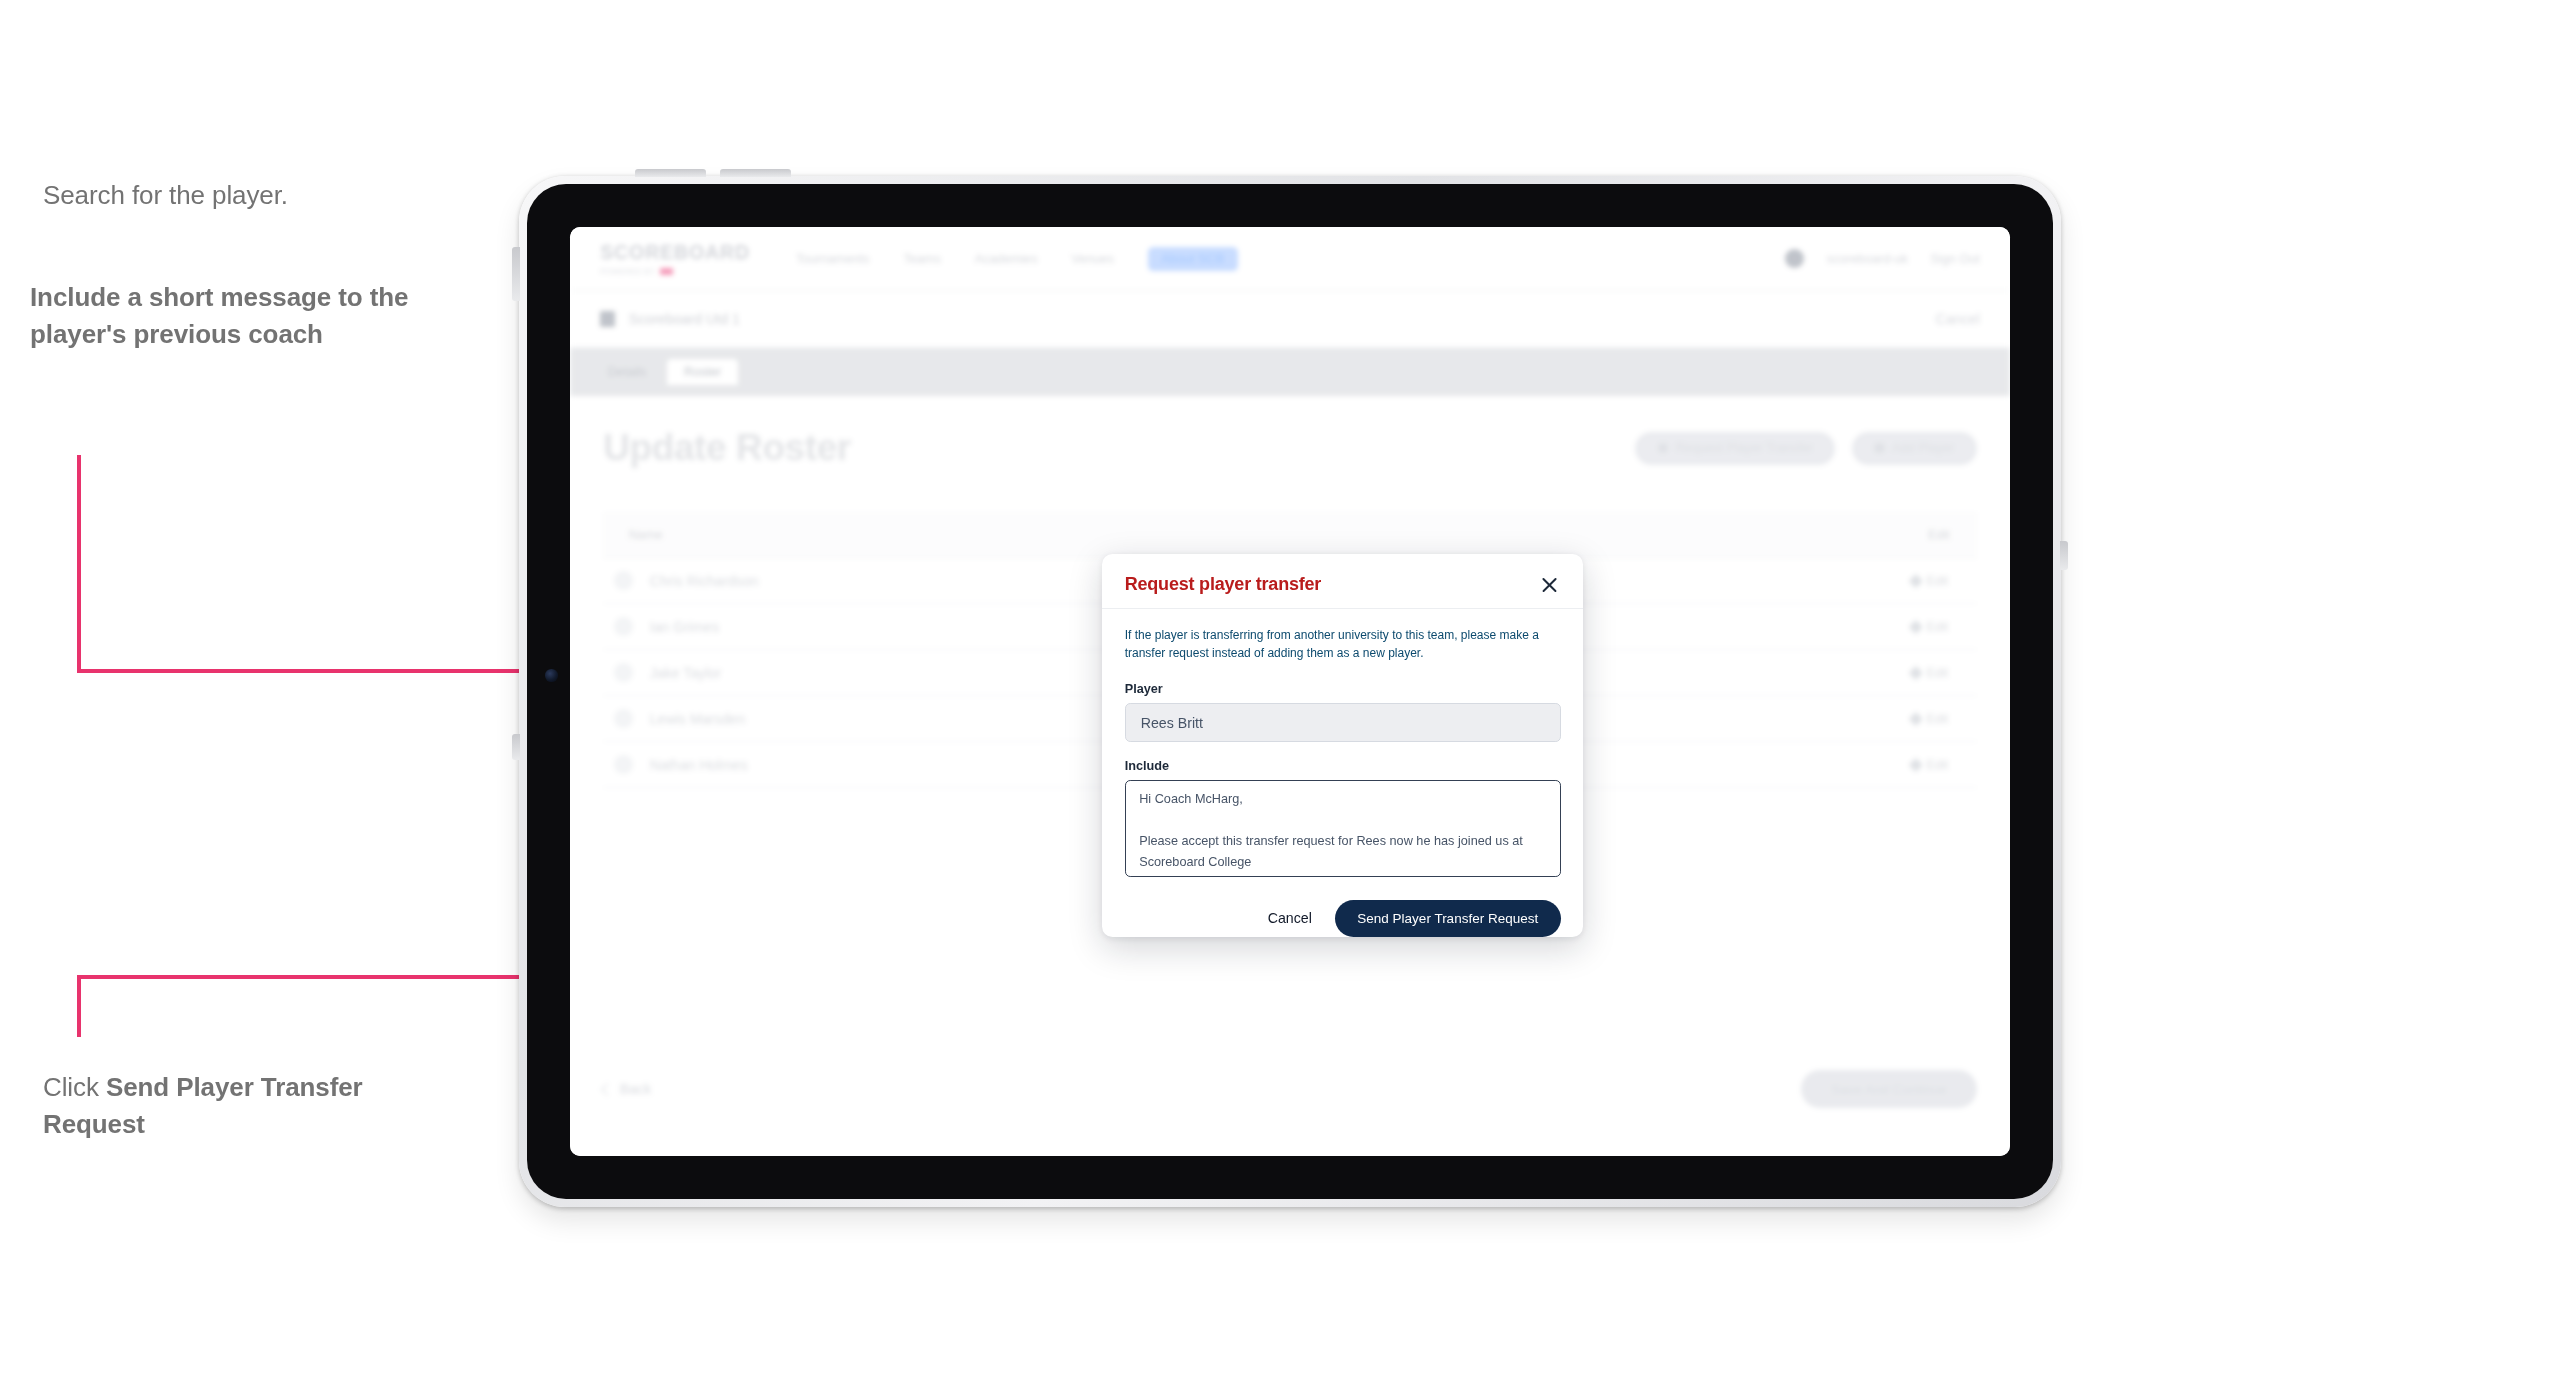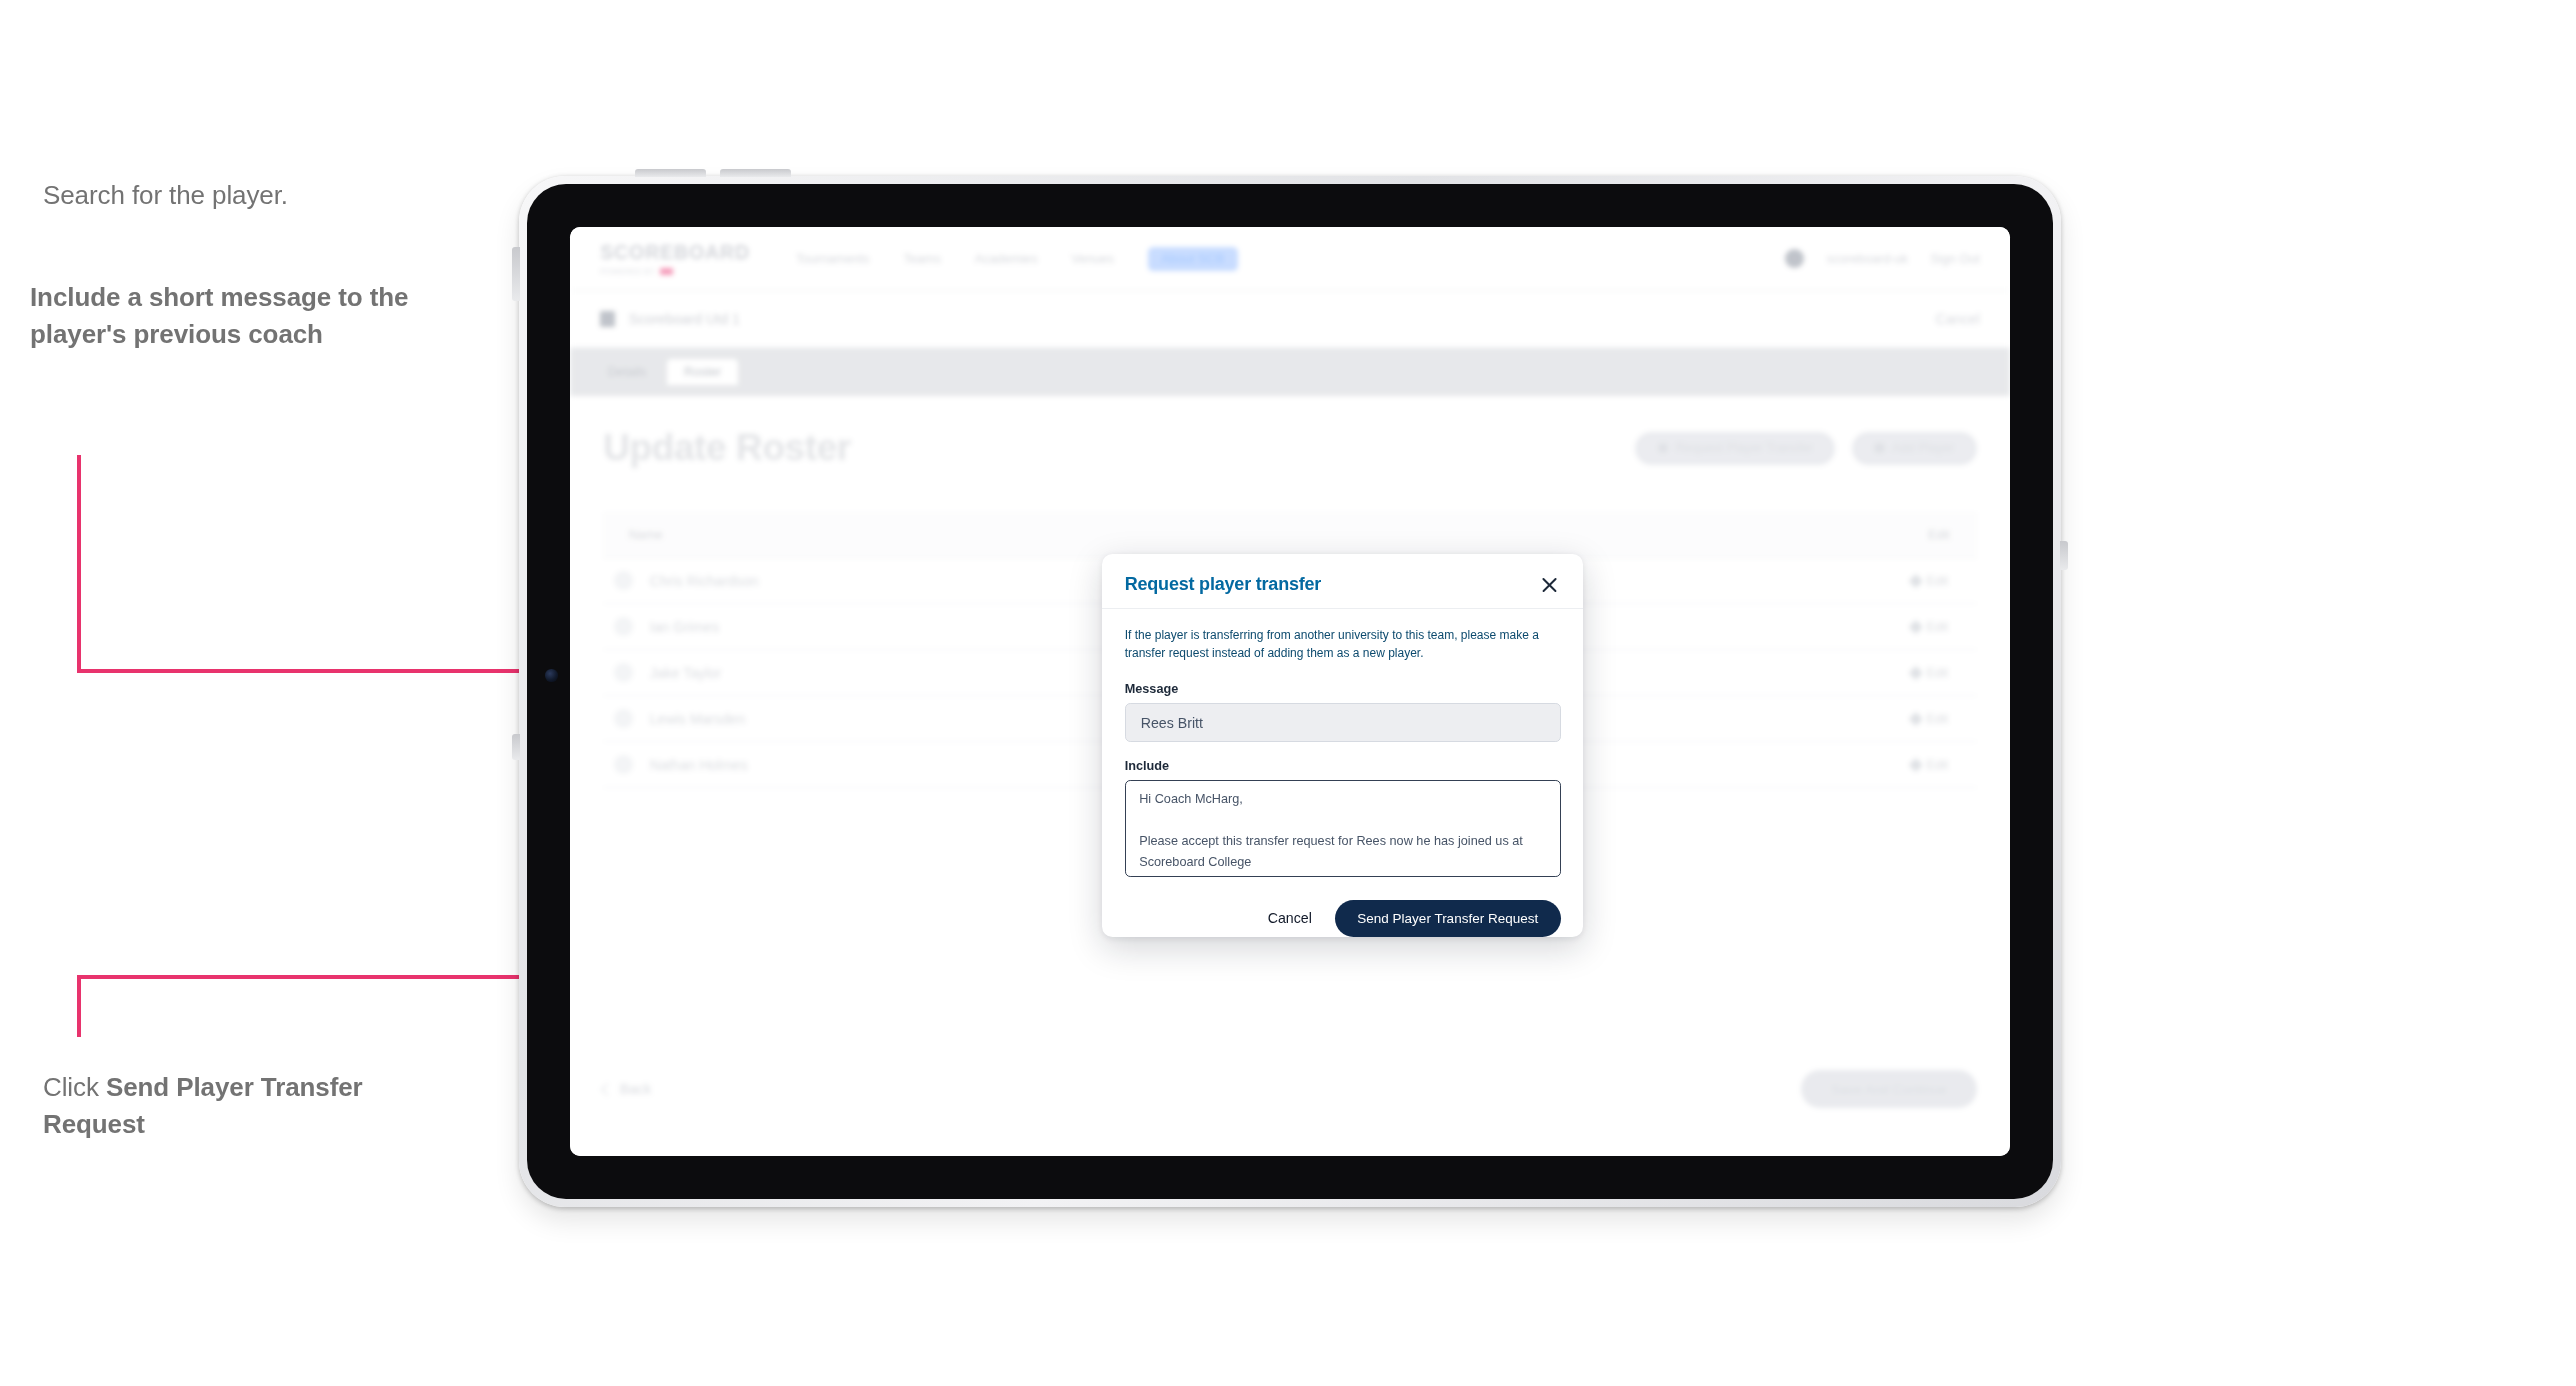--- a/index.html
+++ b/index.html
@@ -178,21 +178,21 @@
     background: #ffffff;
     border-radius: 10.5px;
     box-shadow: 0 10.5px 34px rgba(16,24,40,0.18), 0 1.5px 6px rgba(16,24,40,0.08);
     overflow: hidden;
   }
   #modal-head {
     display:flex; align-items:flex-start; justify-content:space-between;
     padding: 19.5px 22.5px 12px 22.5px;
     border-bottom: 0.7px solid #eceef1;
   }
-  #modal-title { font-size: 18px; font-weight: 800; color:#0369a1; letter-spacing:-0.2px; }
+  #modal-title { font-size: 18px; font-weight: 800; color:#b91c1c; letter-spacing:-0.2px; }
   #modal-close {
     width: 22.5px; height: 22.5px; position: relative; cursor: pointer; flex: none;
   }
   #modal-close::before, #modal-close::after {
     content:""; position:absolute; left: 2.2px; top: 10.5px; width: 19px; height: 1.8px; background:#1d2939; border-radius:1.5px;
   }
   #modal-close::before { transform: rotate(45deg); }
   #modal-close::after { transform: rotate(-45deg); }
   #modal-body { padding: 16.5px 22.5px 0 22.5px; }
   #modal-desc { font-size: 12px; color:#0c4a6e; line-height: 1.52; margin-bottom: 19.5px; }
@@ -360,21 +360,21 @@
 
           <div id="modal">
             <div id="modal-head">
               <div id="modal-title">Request player transfer</div>
               <div id="modal-close"></div>
             </div>
 
             <div id="modal-body">
               <div id="modal-desc">If the player is transferring from another university to this team, please make a transfer request instead of adding them as a new player.</div>
 
-              <div class="fl">Message</div>
+              <div class="fl">Player</div>
               <input id="player-input" type="text" value="Rees Britt" style="">
 
               <div id="msg-gap"></div>
 
               <div class="fl">Include</div>
               <textarea id="message-input" placeholder="Write a message" style="">Hi Coach McHarg,
 
 Please accept this transfer request for Rees now he has joined us at Scoreboard College</textarea>
             </div>
 

